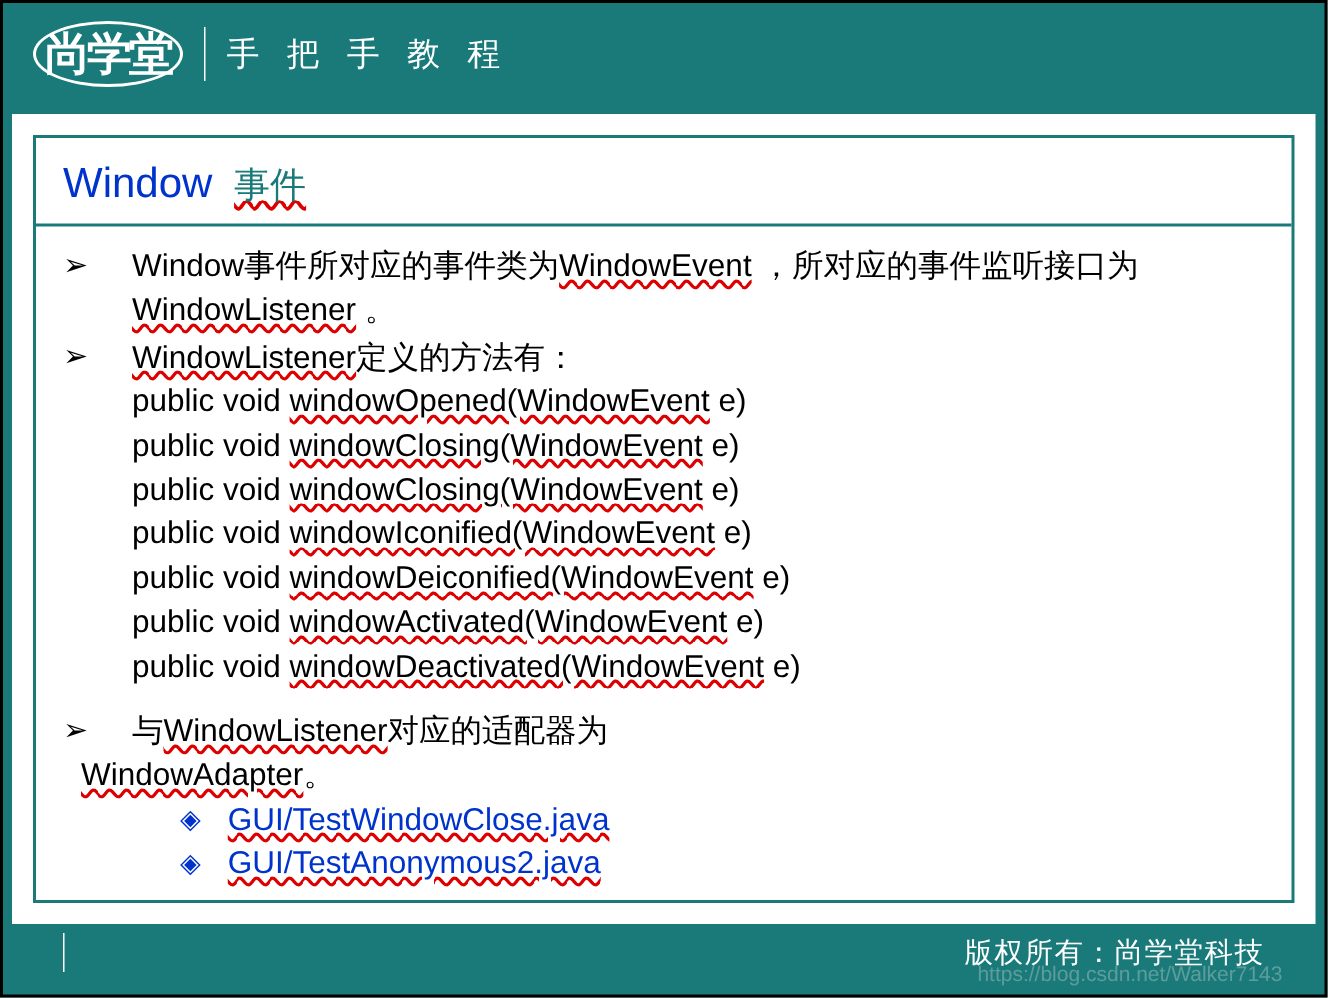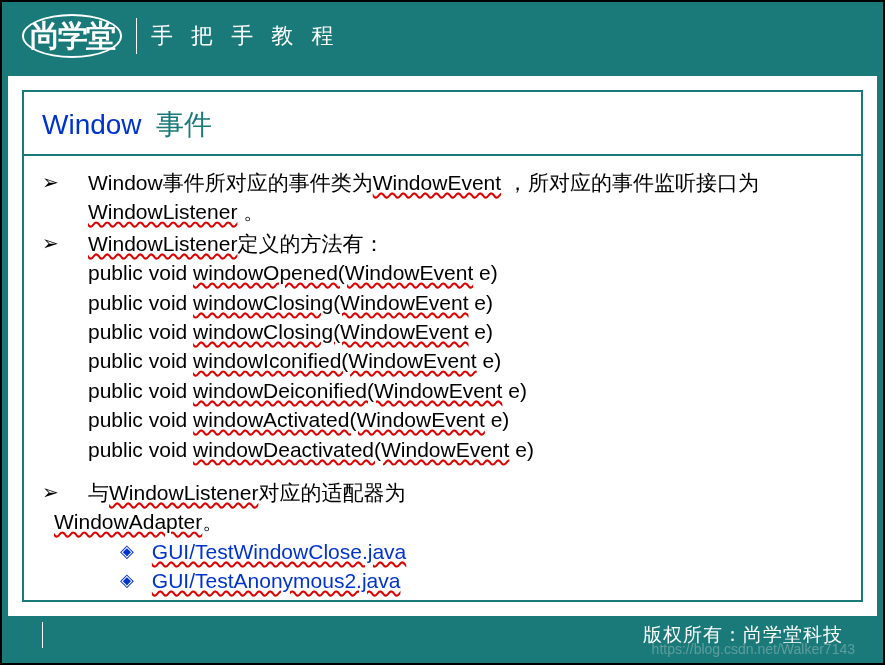--- a/index.html
+++ b/index.html
@@ -62,21 +62,22 @@
       padding: 14px 18px 10px;
       border-bottom: 2px solid #1a7a7a;
     }
     .title-row .w {
       color: #0033cc;
       font-size: 28px;
       font-family: Arial;
     }
     .title-row .ev {
       color: #1a7a7a;
-      font-size: 28px;
+      font-size: 24px;
+      text-decoration: underline;
       text-decoration-style: wavy;
       text-decoration-color: #d00;
       margin-left: 10px;
     }
     .body {
       padding: 10px 18px;
       font-size: 21px;
       line-height: 1.4;
       color: #000;
       font-family: Arial, sans-serif;

